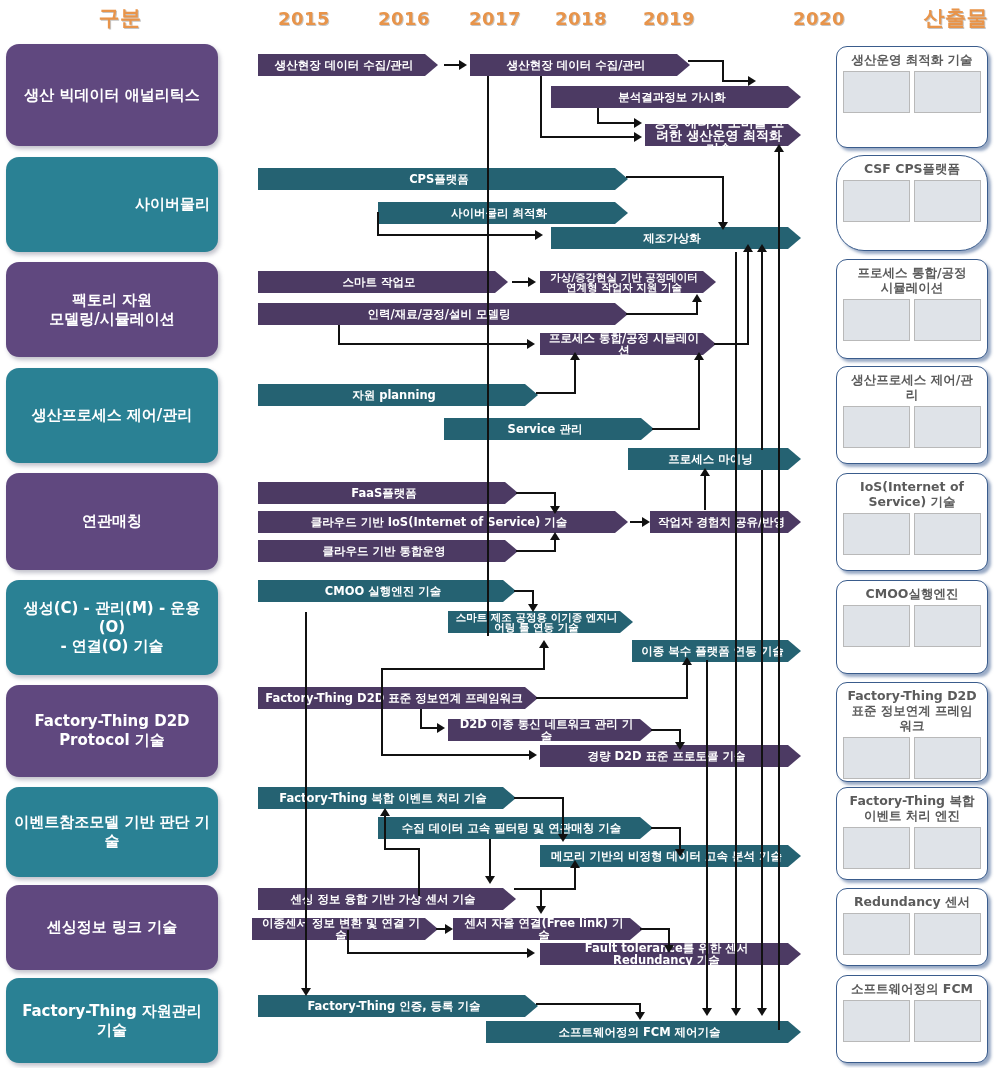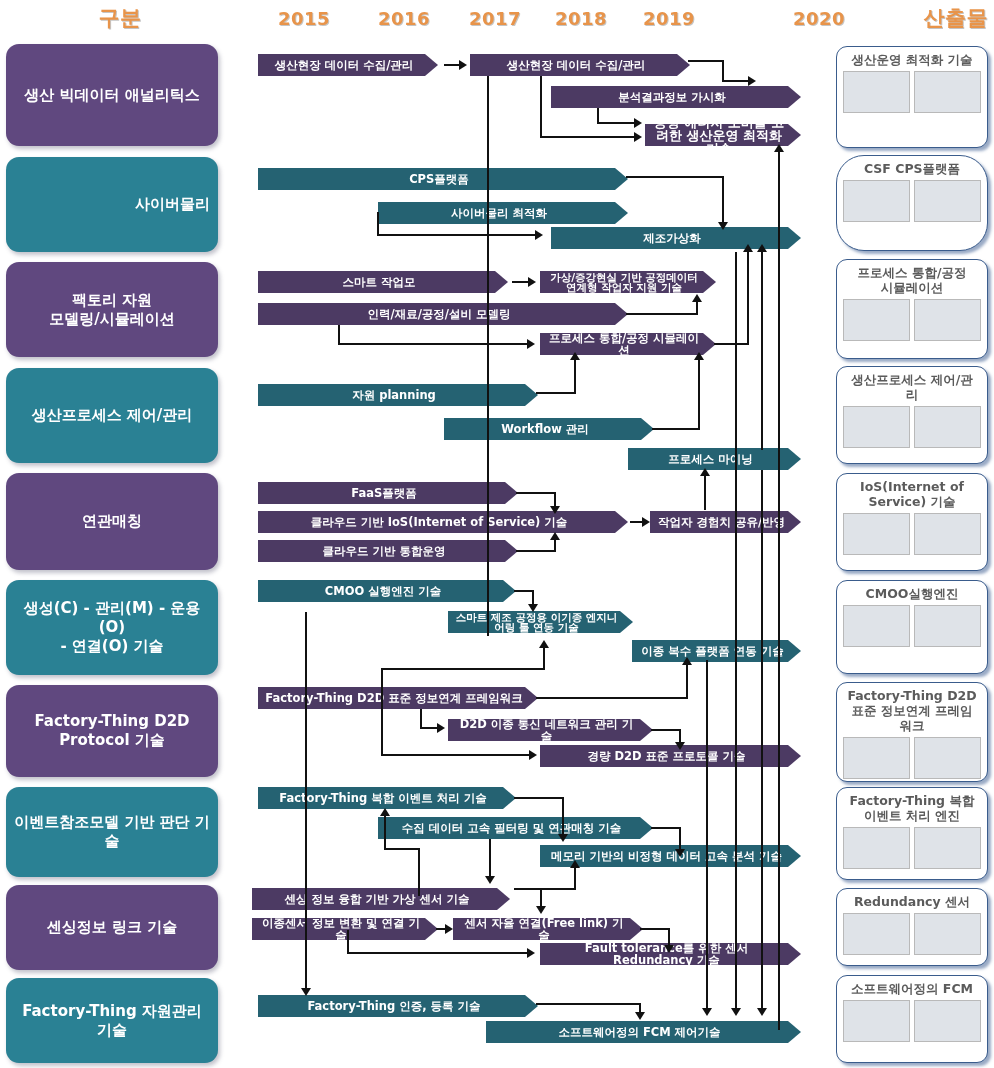--- a/index.html
+++ b/index.html
@@ -220,21 +220,21 @@
       <div class="bar p" style="left: 258px; top: 303px; width: 370px;">
         <span>인력/재료/공정/설비 모델링</span>
       </div>
       <div class="bar p" style="left: 540px; top: 333px; width: 176px;">
         <span>프로세스 통합/공정 시뮬레이션</span>
       </div>
       <div class="bar t" style="left: 258px; top: 384px; width: 280px;">
         <span>자원 planning</span>
       </div>
       <div class="bar t" style="left: 444px; top: 418px; width: 210px;">
-        <span>Workflow 관리</span>
+        <span>Service 관리</span>
       </div>
       <div class="bar t" style="left: 628px; top: 448px; width: 173px;">
         <span>프로세스 마이닝</span>
       </div>
       <div class="bar p" style="left: 258px; top: 482px; width: 260px;">
         <span>FaaS플랫폼</span>
       </div>
       <div class="bar p" style="left: 258px; top: 511px; width: 370px;">
         <span>클라우드 기반 IoS(Internet of Service) 기술</span>
       </div>
@@ -264,21 +264,21 @@
       </div>
       <div class="bar t" style="left: 258px; top: 787px; width: 258px;">
         <span>Factory-Thing 복합 이벤트 처리 기술</span>
       </div>
       <div class="bar t" style="left: 378px; top: 817px; width: 275px;">
         <span>수집 데이터 고속 필터링 및 연관매칭 기술</span>
       </div>
       <div class="bar t" style="left: 540px; top: 845px; width: 261px;">
         <span>메모리 기반의 비정형 데이터 고속 분석 기술</span>
       </div>
-      <div class="bar p" style="left: 252px; top: 888px; width: 258px;">
+      <div class="bar p" style="left: 258px; top: 888px; width: 258px;">
         <span>센싱 정보 융합 기반 가상 센서 기술</span>
       </div>
       <div class="bar p" style="left: 252px; top: 918px; width: 186px;">
         <span>이종센서 정보 변환 및 연결 기술</span>
       </div>
       <div class="bar p" style="left: 453px; top: 918px; width: 190px;">
         <span>센서 자율 연결(Free link) 기술</span>
       </div>
       <div class="bar p" style="left: 540px; top: 943px; width: 261px;">
         <span>Fault tolerance를 위한 센서 Redundancy 기술</span>

